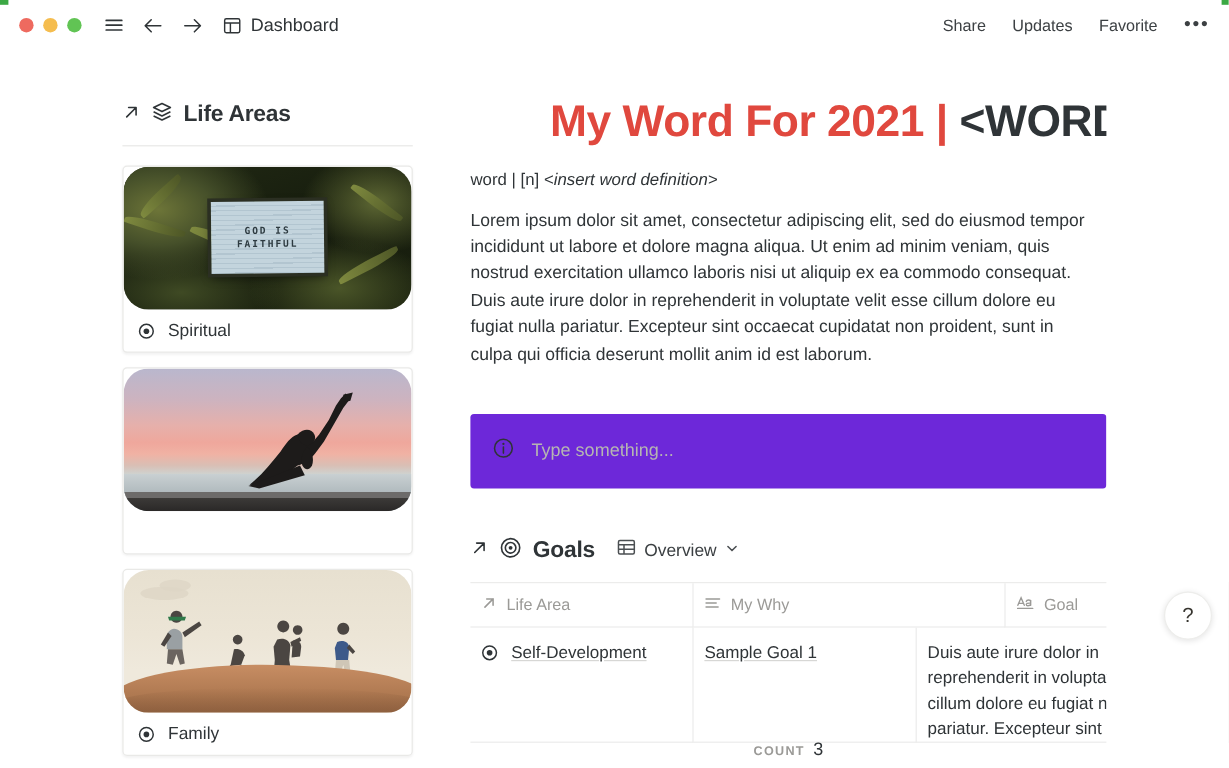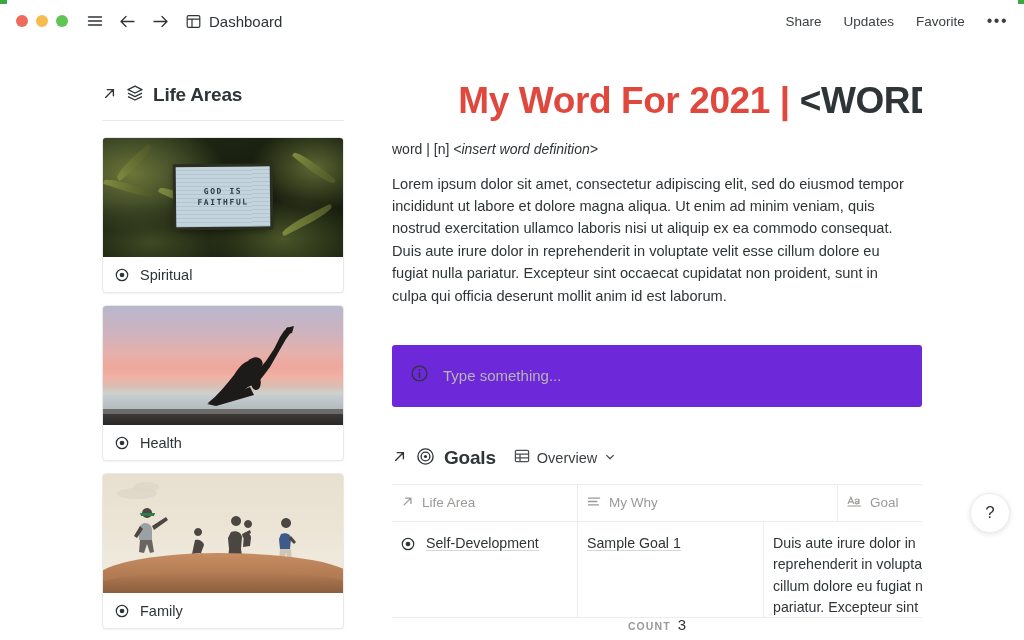--- a/index.html
+++ b/index.html
@@ -56,21 +56,21 @@
   .side-head .arrow-ur { color:#2f3437; }
   .side-head .layers { color:#2f3437; }
   .side-head-title { font-size:19px; font-weight:700; color:#2f3437; letter-spacing:-0.2px; }
 
   .card {
     width:242px; height:156px; margin-bottom:12px;
     border:1px solid #e9e9e7; border-radius:4px; overflow:hidden;
     background:#fff;
     box-shadow:0 1px 2px rgba(15,15,15,0.05);
   }
-  .card-img { width:100%; height:119px; position:relative; overflow:hidden; }
+  .card-img { width:100%; height:119px; position:relative; overflow:hidden;border-radius:21px; }
   .card-foot { height:35px; display:flex; align-items:center; gap:11px; padding:0 12px; }
   .pageicon { width:14px; height:14px; flex:none; }
   .card-label { font-size:14.5px; color:#2f3437; }
 
   
   .art-spiritual { width:100%; height:100%;
     background:
       radial-gradient(ellipse 55% 70% at 12% 30%, #6d7538 0%, #46502a 35%, rgba(26,30,16,0) 70%),
       radial-gradient(ellipse 40% 55% at 88% 25%, #5d6733 0%, rgba(26,30,16,0) 65%),
       radial-gradient(ellipse 45% 50% at 75% 85%, #4a5528 0%, rgba(20,24,12,0) 70%),
@@ -303,29 +303,20 @@
           <div class="ground"></div>
           <svg class="yogi" viewBox="0 0 92 82">
             <path fill="#1d1b1a" d="M4 78 C14 70 22 60 30 50 C34 44 38 38 44 36 C50 34 54 38 57 42 L62 36 L70 24 L76 12 L80 6 L84 2 L88 6 L82 14 L74 28 L66 42 L60 50 C56 56 50 60 44 62 L36 68 L28 74 L18 79 Z"></path>
             <path fill="#1d1b1a" d="M44 36 C50 30 56 32 58 36 C60 40 57 44 53 45 C49 46 45 42 44 36 Z"></path>
             <path fill="#1d1b1a" d="M52 46 C56 50 58 56 56 62 C54 66 50 66 48 62 C46 57 48 50 52 46 Z"></path>
             <path fill="#1d1b1a" d="M3 79 L46 62 L50 70 L12 81 Z"></path>
             <path fill="#1d1b1a" d="M82 3 L90 1 L88 8 L83 9 Z"></path>
           </svg>
         </div>
       </div>
-      <div class="card-foot">
-        <span class="pageicon">
-          <svg width="14" height="14" viewBox="0 0 14 14" fill="none" stroke="#2f3437" stroke-width="1.25">
-            <circle cx="7" cy="7" r="5.7"></circle>
-              <circle cx="7" cy="7" r="2.35" fill="#2f3437" stroke="none"></circle>
-          </svg>
-        </span>
-        <span class="card-label">Health</span>
-      </div>
     </div>
 
     <div class="card">
       <div class="card-img">
         <div class="art-family">
           <div class="cloud cl1"></div>
             <div class="cloud cl2"></div>
           <svg style="position:absolute;left:0;top:0;width:100%;height:100%" viewBox="0 0 240 119">
             <g fill="#4b4642">
 

